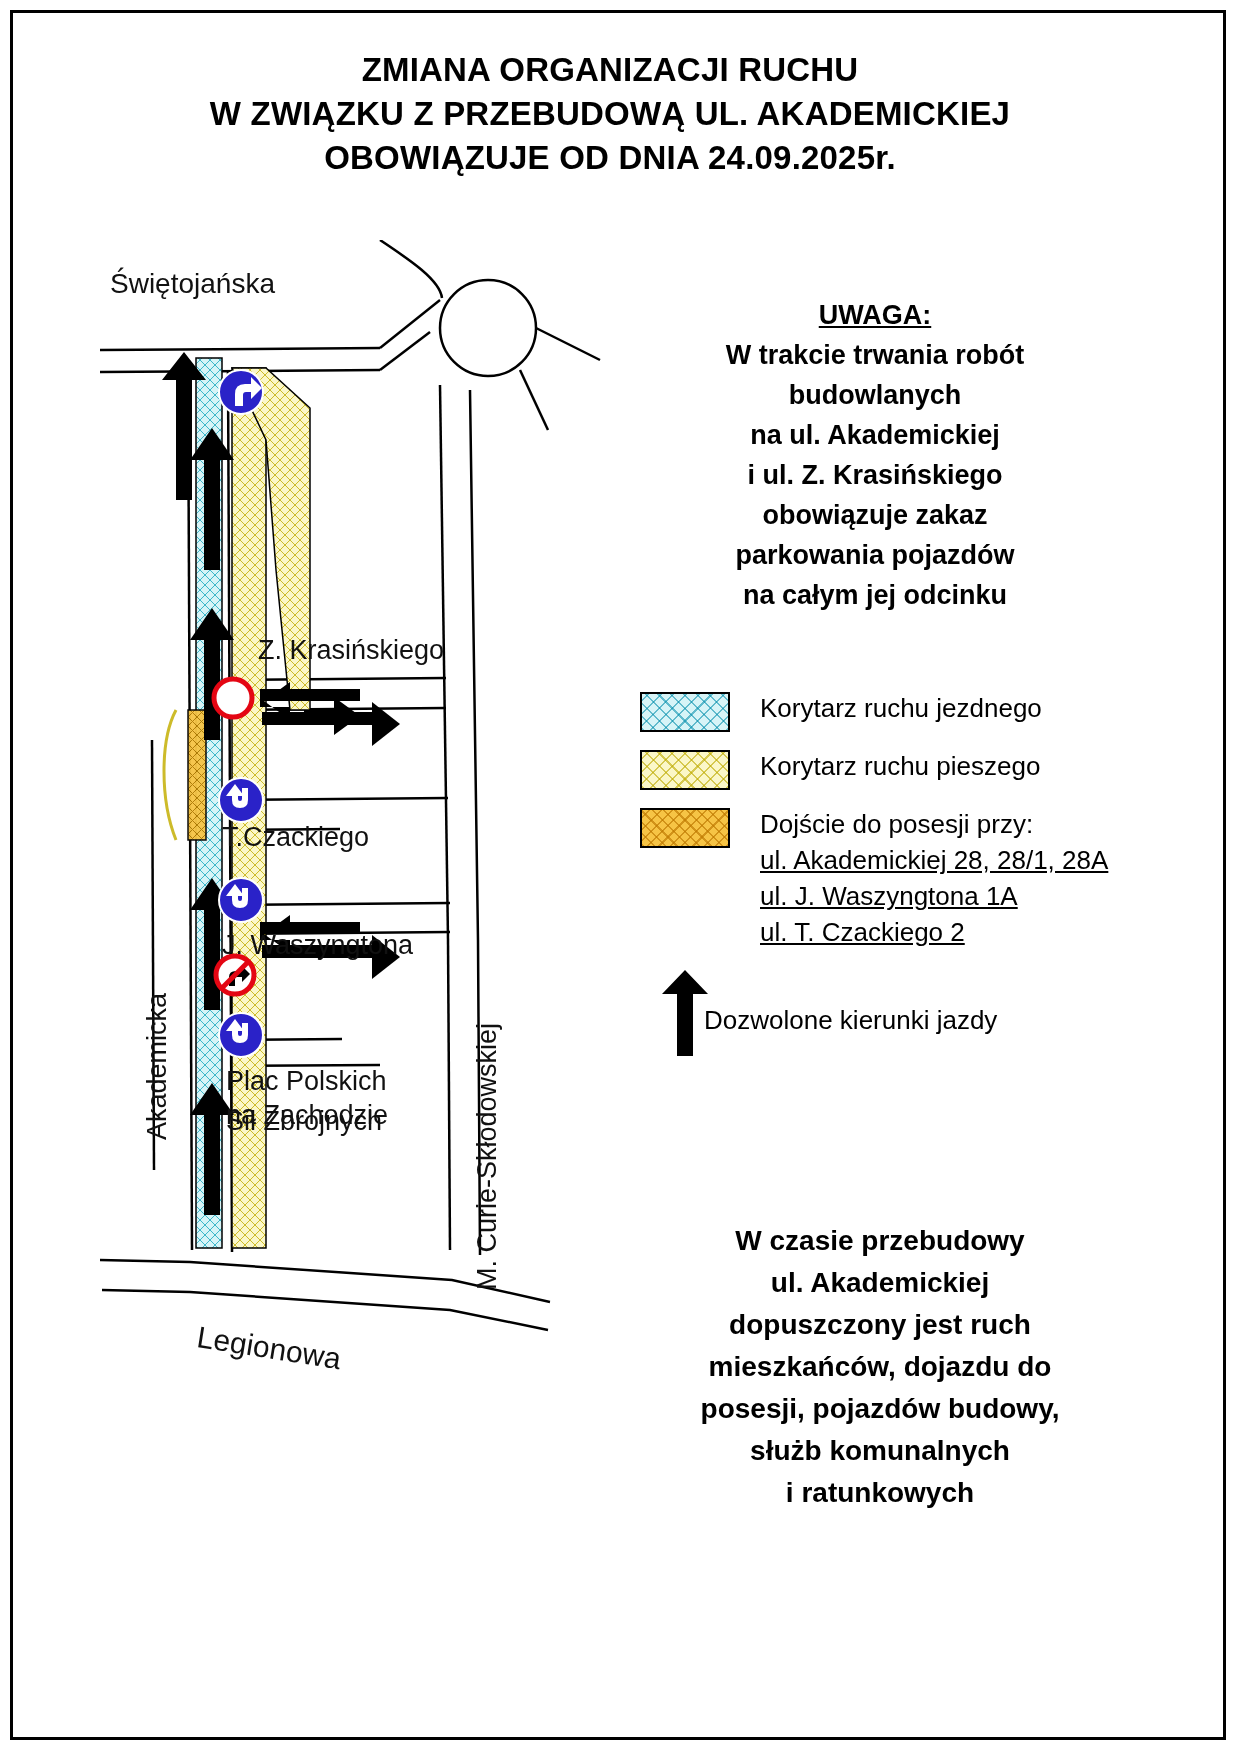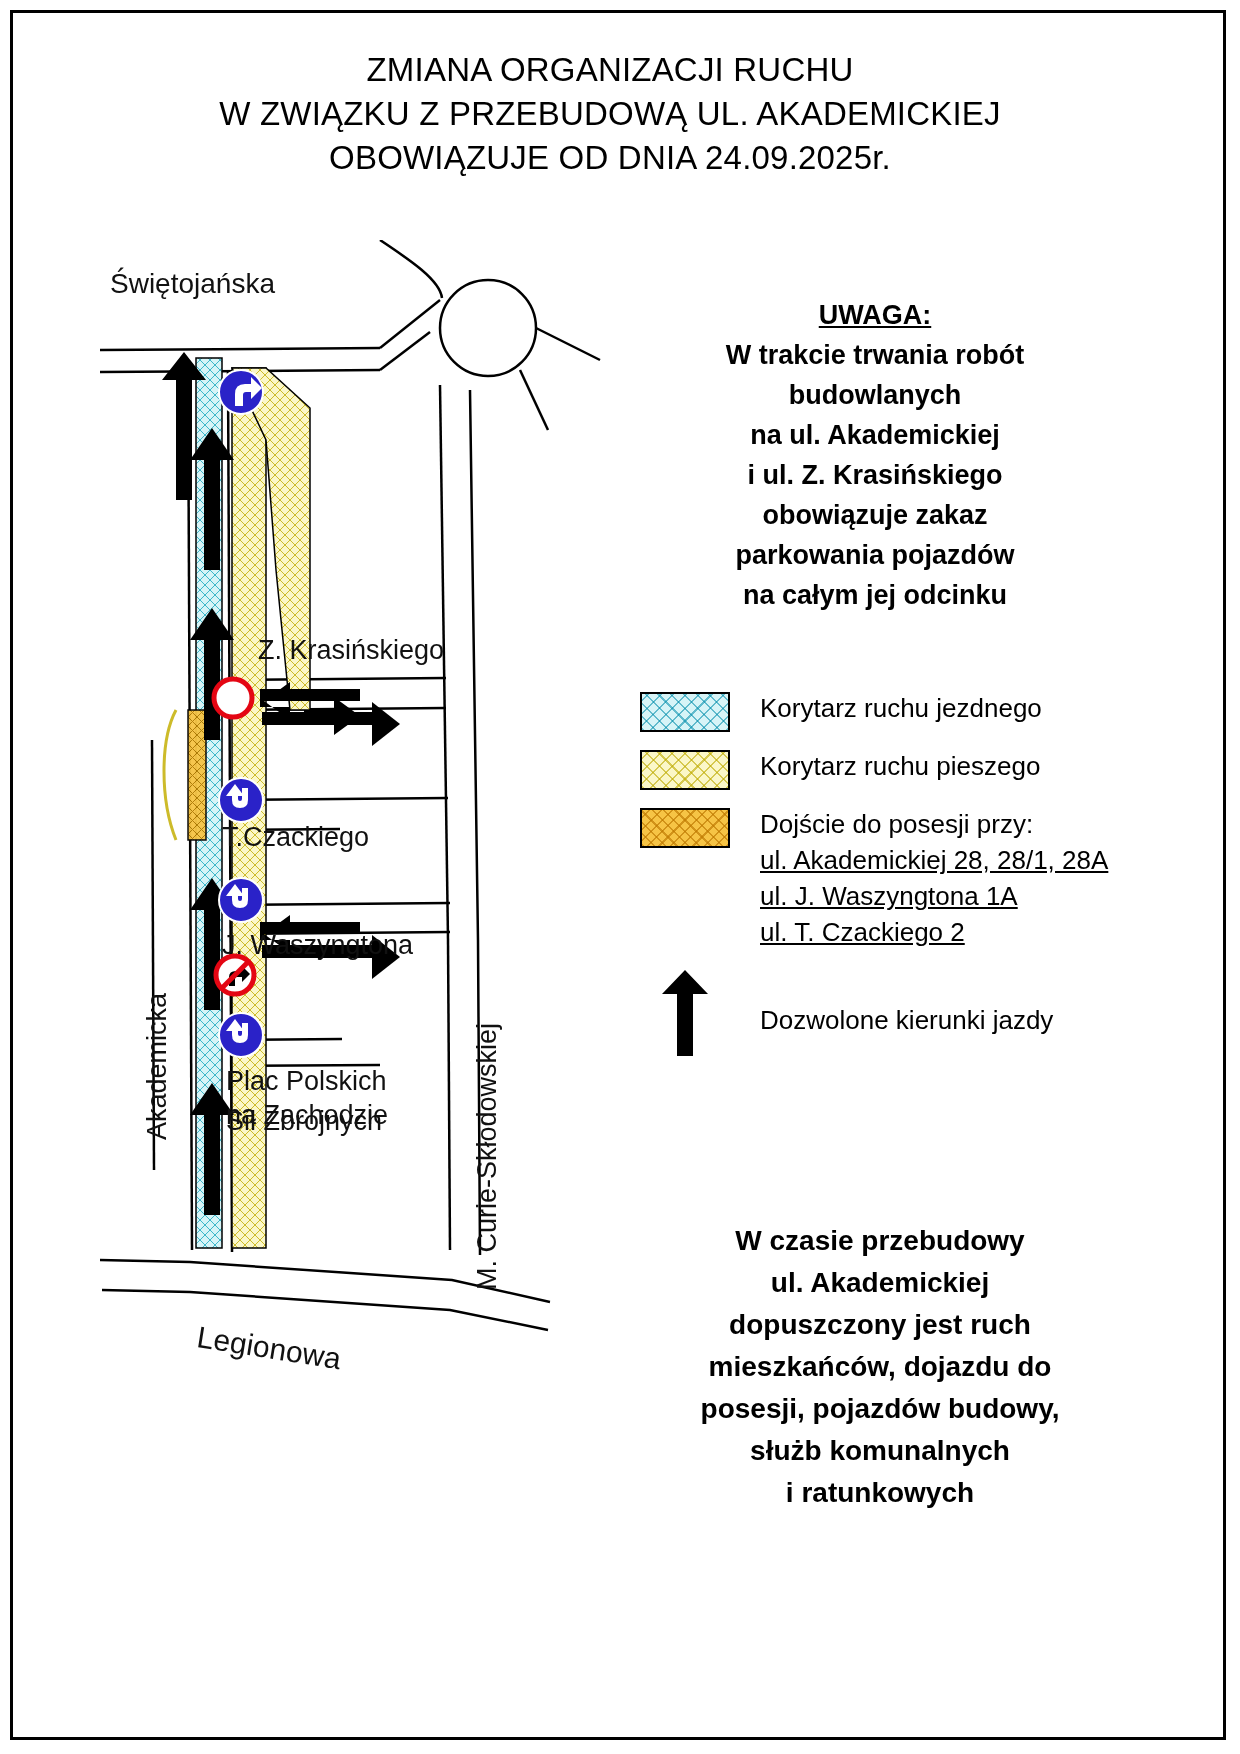--- a/index.html
+++ b/index.html
@@ -1,21 +1,21 @@
 <!DOCTYPE html>
 <html lang="pl"><head>
 <meta charset="utf-8">
 <style>
   html,body{margin:0;padding:0;background:#ffffff;}
   body{width:1240px;height:1754px;position:relative;font-family:"Liberation Sans",sans-serif;color:#000;}
   .page{position:absolute;left:0;top:0;width:1240px;height:1754px;overflow:hidden;}
   .frame{position:absolute;left:10px;top:10px;width:1216px;height:1730px;border:3px solid #000;box-sizing:border-box;}
 
   .title{position:absolute;left:60px;top:48px;width:1100px;text-align:center;
-    font-size:33px;font-weight:normal;line-height:44px;letter-spacing:.2px;}
+    font-size:33px;font-weight:bold;line-height:44px;letter-spacing:.2px;}
 
   .map{position:absolute;left:80px;top:240px;width:600px;height:1180px;}
   .map svg{display:block;}
 
   .rotlabel{position:absolute;transform-origin:0 0;white-space:nowrap;}
 
   .maptext{position:absolute;font-size:27px;color:#111;white-space:nowrap;}
 
   
   .uwaga{position:absolute;left:640px;top:295px;width:470px;text-align:center;
@@ -34,21 +34,21 @@
      repeating-linear-gradient(-45deg, rgba(190,170,0,.6) 0 1.5px, transparent 1.5px 9px),
      #fbf7c8;}
   .sw-access{background:
      repeating-linear-gradient(45deg, rgba(190,120,0,.65) 0 1.5px, transparent 1.5px 8px),
      repeating-linear-gradient(-45deg, rgba(190,120,0,.65) 0 1.5px, transparent 1.5px 8px),
      #f6c445;}
   .legtext{margin-left:120px;font-size:26px;line-height:36px;}
   .legtext .sub{display:block;text-decoration:underline;}
   .arrow-leg{position:absolute;left:10px;top:4px;}
   .legrow.arrowrow{min-height:90px;}
-  .legrow.arrowrow .legtext{margin-left:120px;padding-top:38px;}
+  .legrow.arrowrow .legtext{margin-left:64px;padding-top:38px;}
 
   .bottomnote{position:absolute;left:630px;top:1220px;width:500px;text-align:center;
     font-size:28px;font-weight:bold;line-height:42px;}
 </style>
 </head>
 <body>
 
 <div class="page">
   <div class="frame"></div>
 

